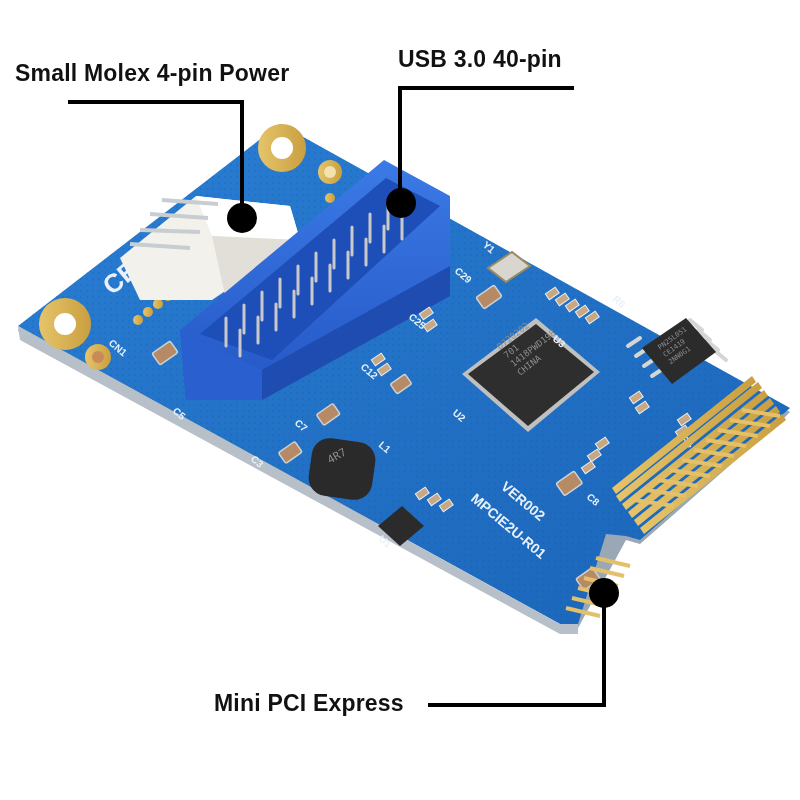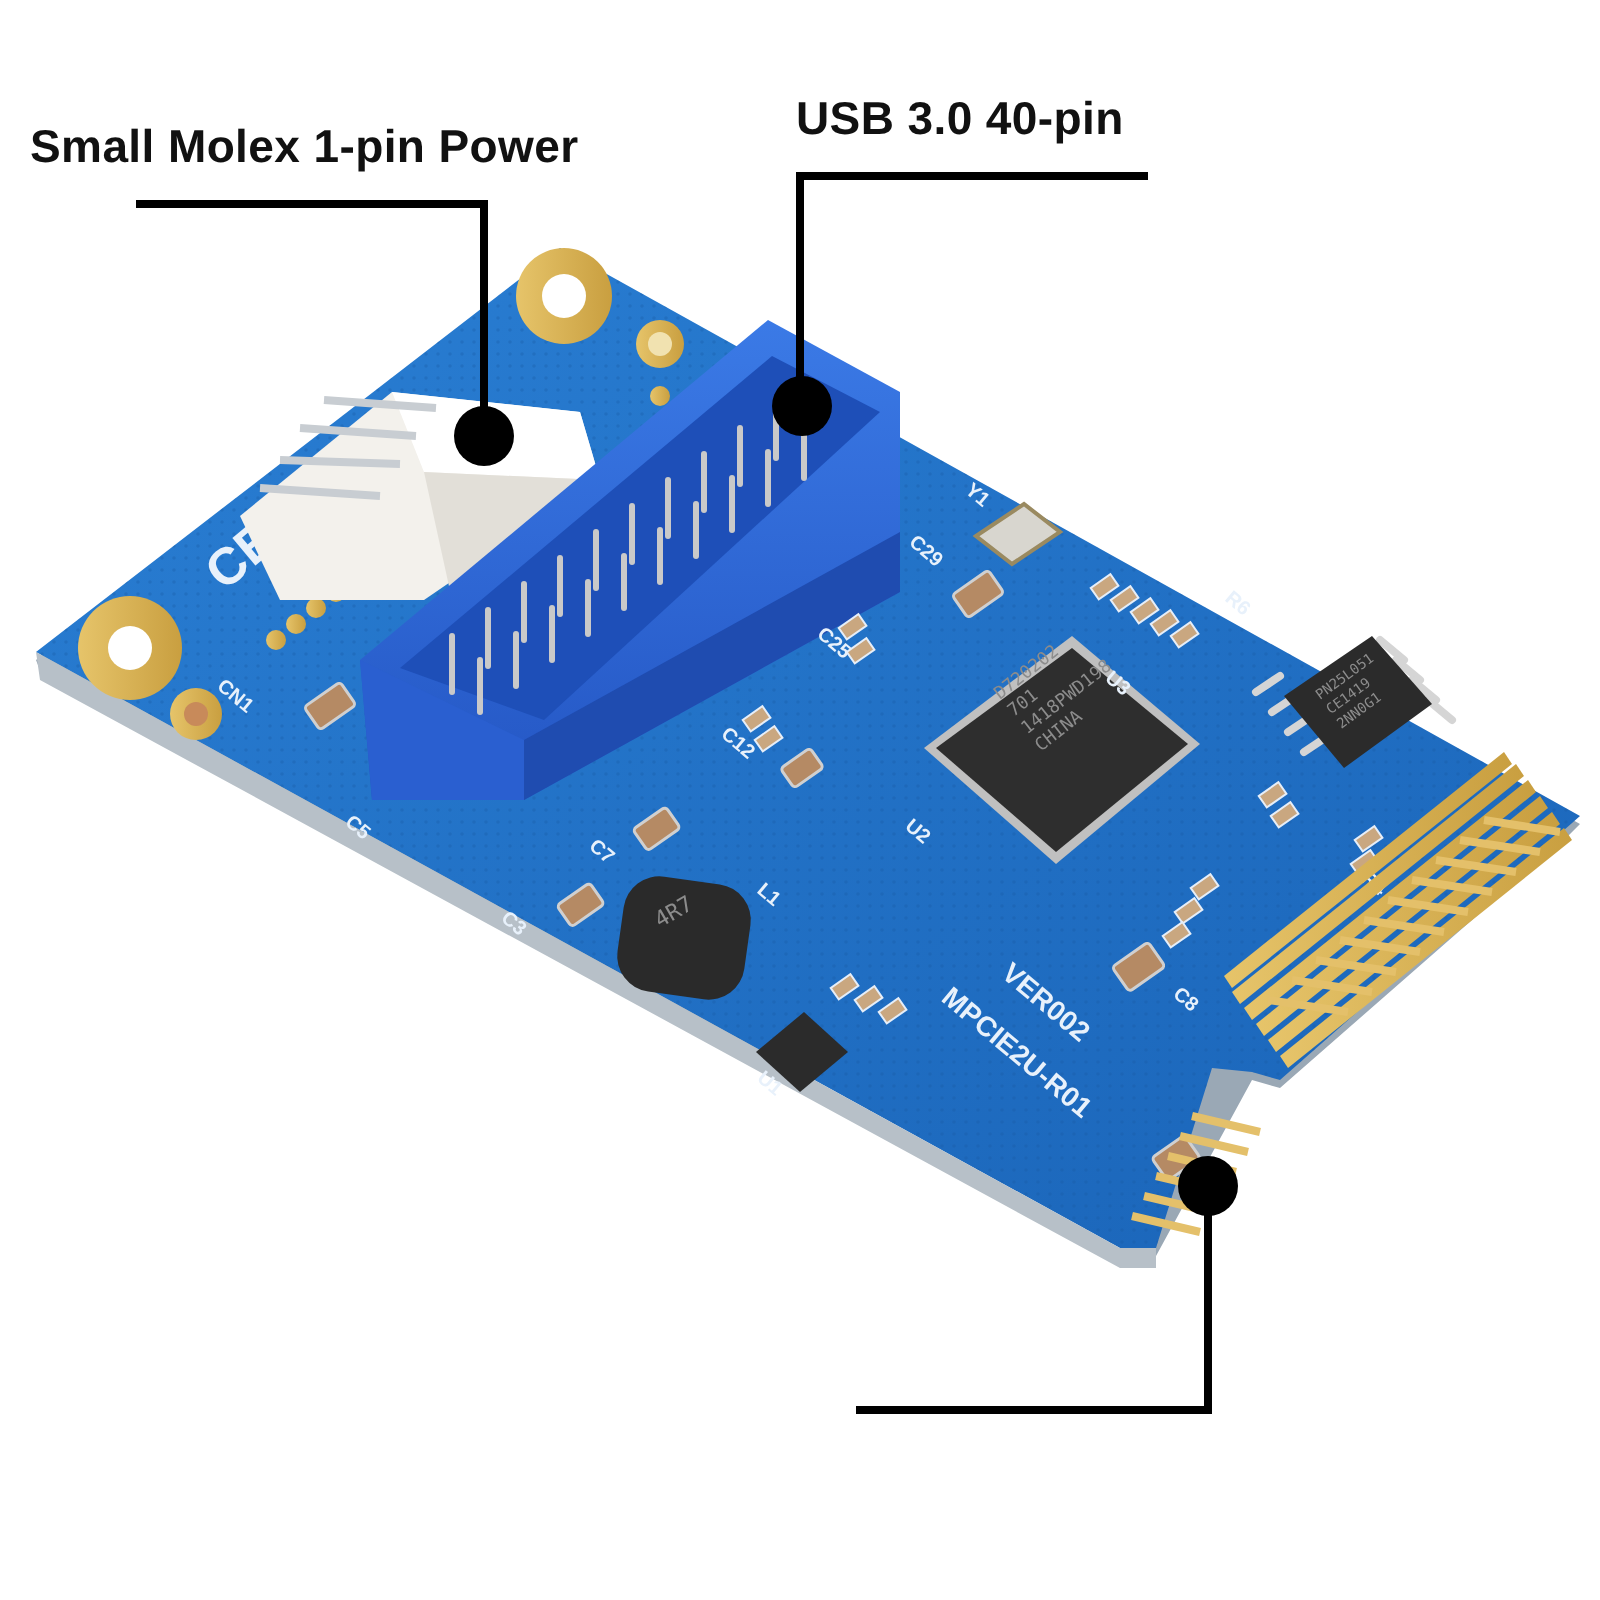--- a/index.html
+++ b/index.html
@@ -276,15 +276,16 @@
     <g>
       <polyline points="574,88 400,88 400,200" fill="none" stroke="#000000" stroke-width="4"></polyline>
       <circle cx="401" cy="203" r="15" fill="#000000"></circle>
     </g>
     <g>
       <polyline points="428,705 604,705 604,596" fill="none" stroke="#000000" stroke-width="4"></polyline>
       <circle cx="604" cy="593" r="15" fill="#000000"></circle>
     </g>
   </svg>
 
-  <div class="callout-label" id="label-molex">Small Molex 1-pin Power</div>
+  <div class="callout-label" id="label-molex">Small Molex 4-pin Power</div>
   <div class="callout-label" id="label-usb">USB 3.0 40-pin</div>
+  <div class="callout-label" id="label-mpcie">Mini PCI Express</div>
 </div>
 
 </body></html>

